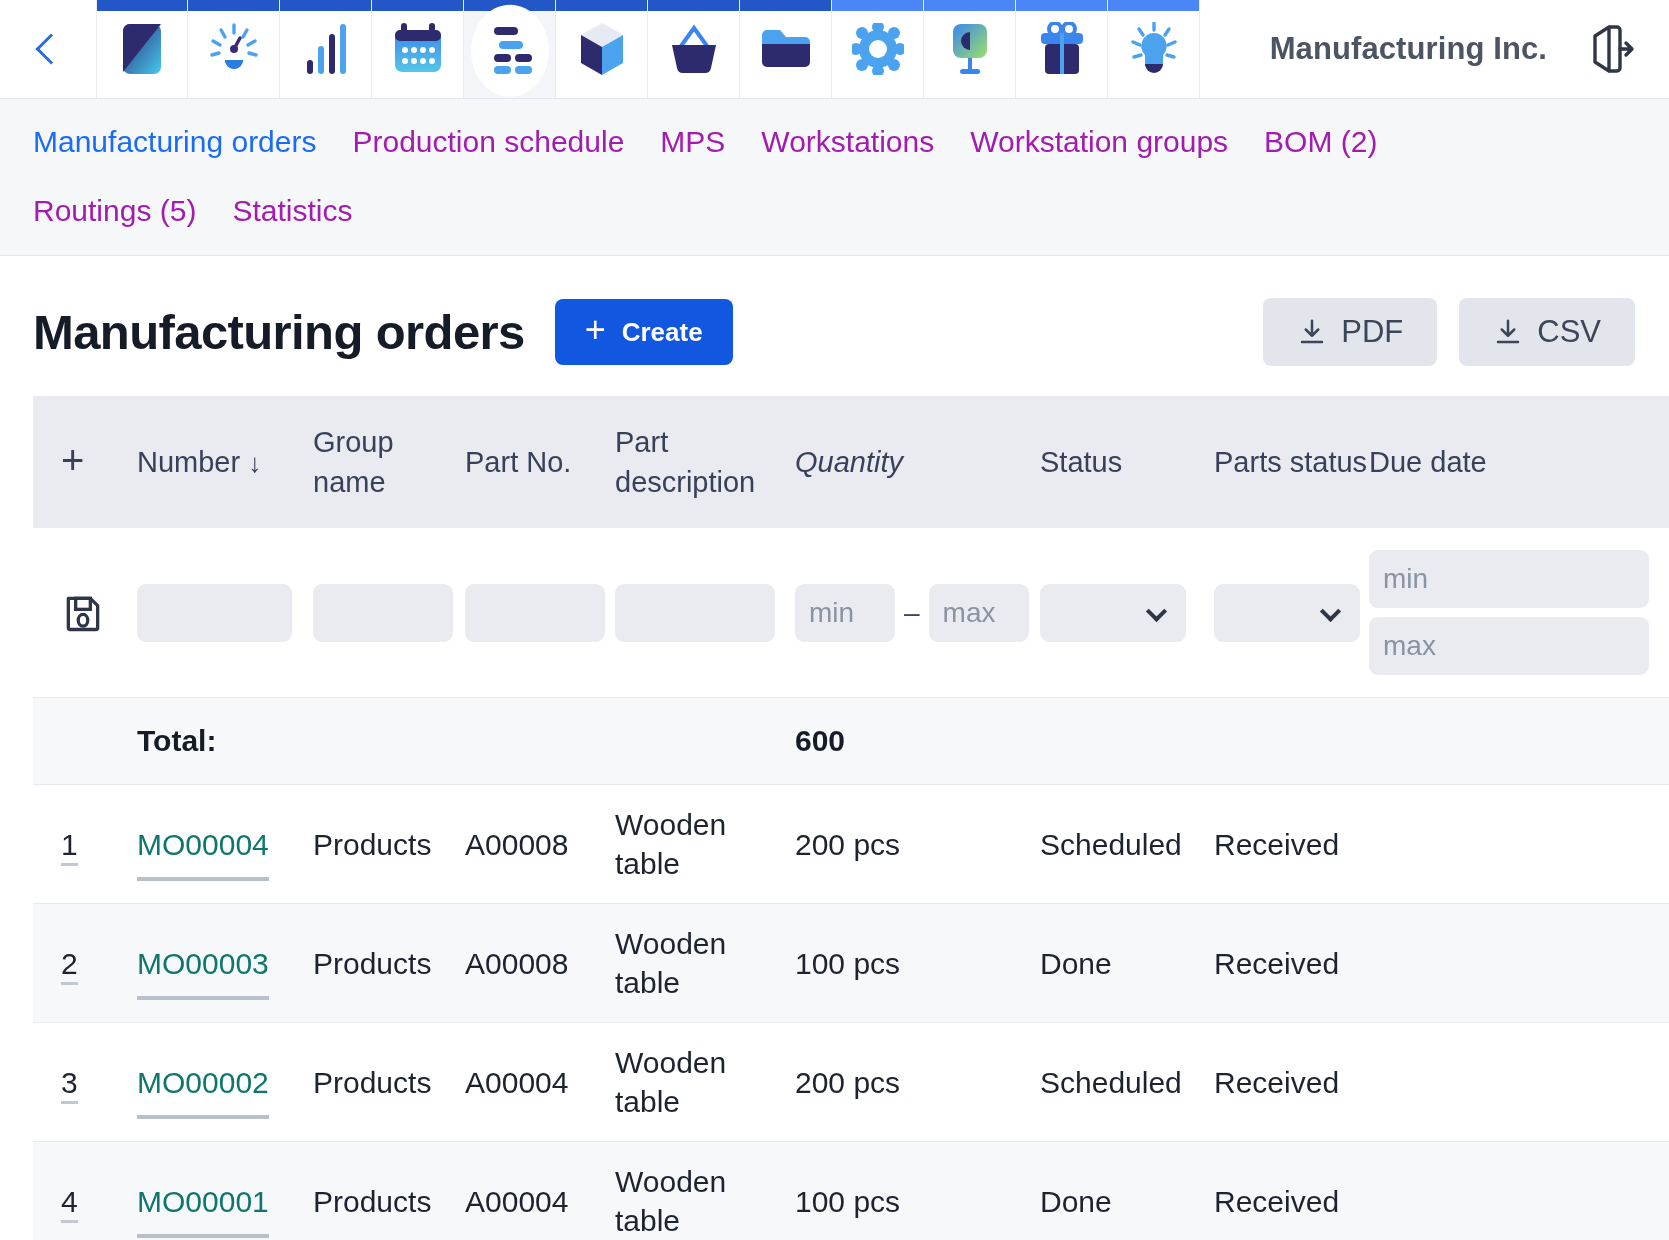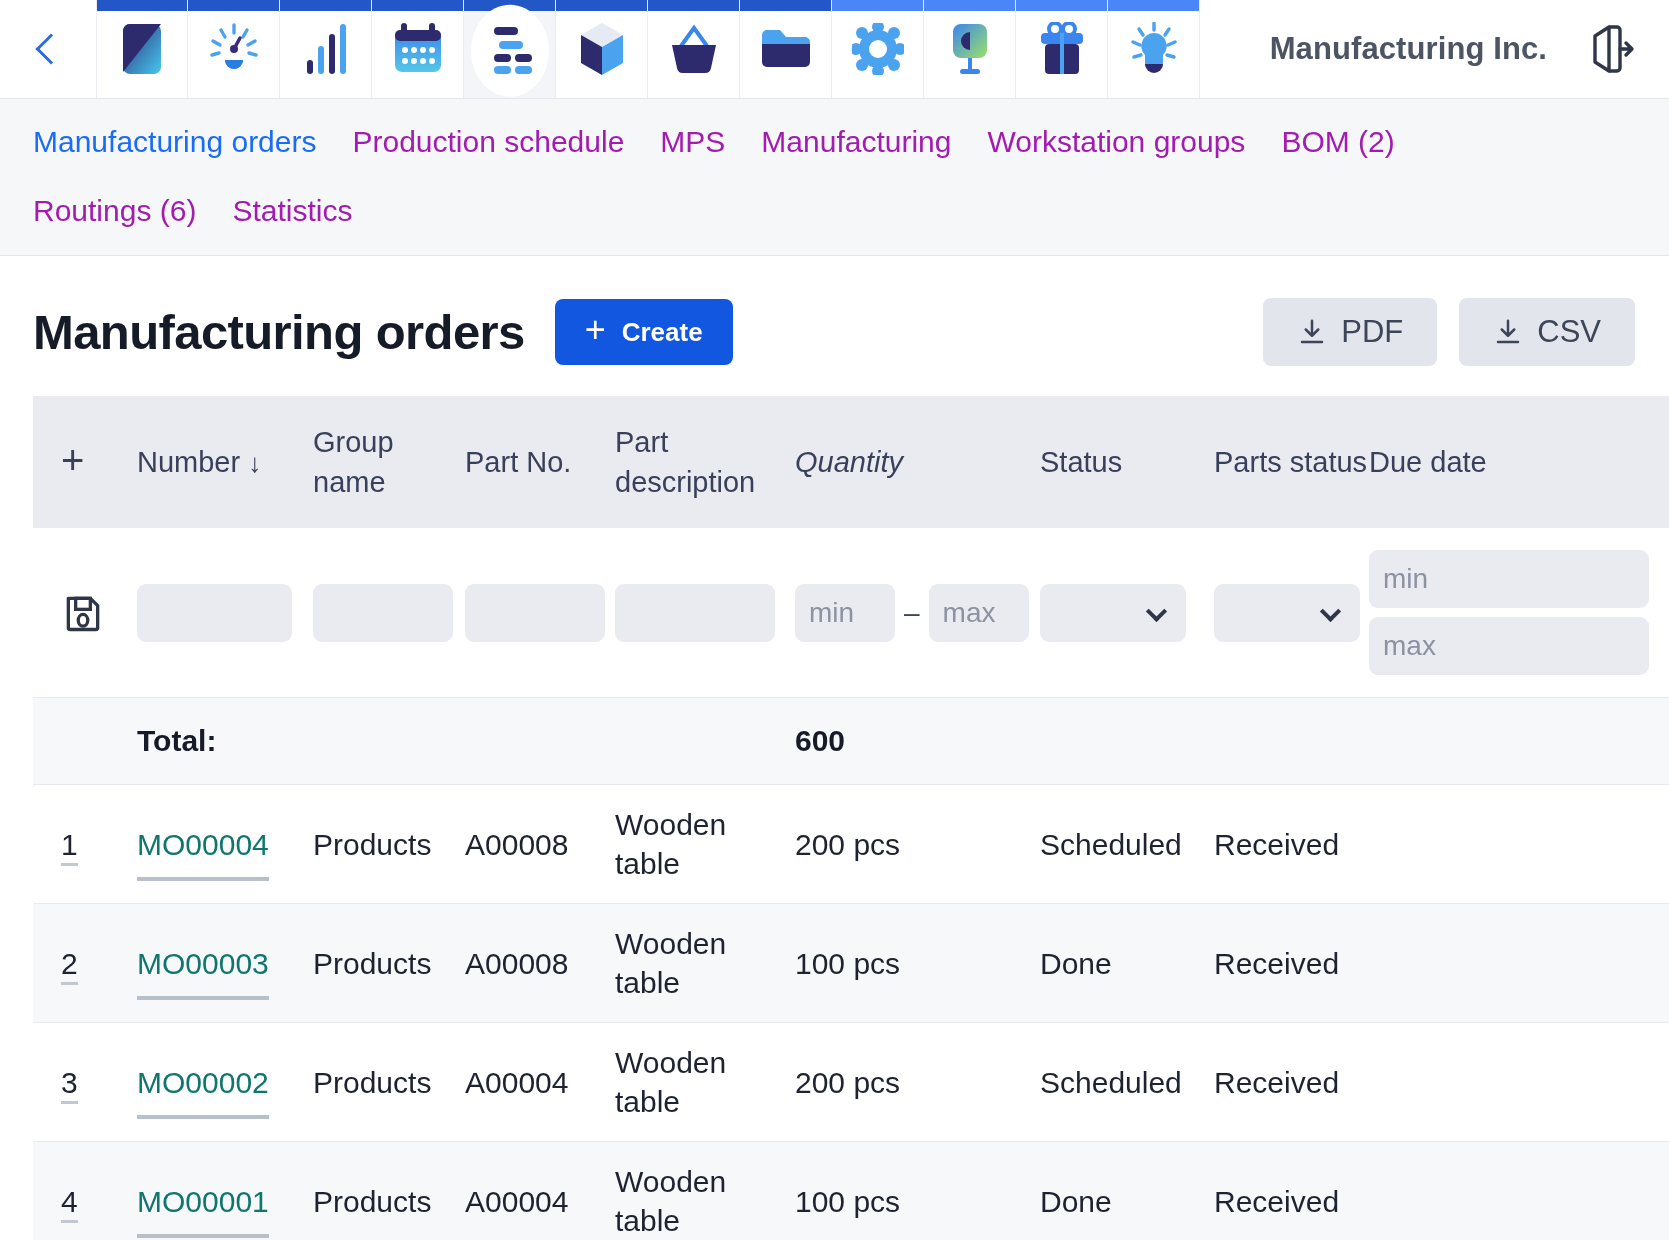--- a/index.html
+++ b/index.html
@@ -444,26 +444,26 @@
       <path d="M31 25 h12 M37 19 l6 6 l-6 6" fill="none" stroke="#2e3647" stroke-width="3.4" stroke-linecap="round" stroke-linejoin="round"></path>
     </svg>
   </div>
 </div>
 
 <div class="navtabs">
   <div class="navrow">
     <span class="navtab active">Manufacturing orders</span>
     <span class="navtab">Production schedule</span>
     <span class="navtab">MPS</span>
-    <span class="navtab">Manufacturing</span>
+    <span class="navtab">Workstations</span>
     <span class="navtab">Workstation groups</span>
     <span class="navtab">BOM (2)</span>
   </div>
   <div class="navrow">
-    <span class="navtab">Routings (6)</span>
+    <span class="navtab">Routings (5)</span>
     <span class="navtab">Statistics</span>
   </div>
 </div>
 
 <div class="main">
 
   <div class="title-row">
     <span class="page-title">Manufacturing orders</span>
 
     <button class="create-btn">

